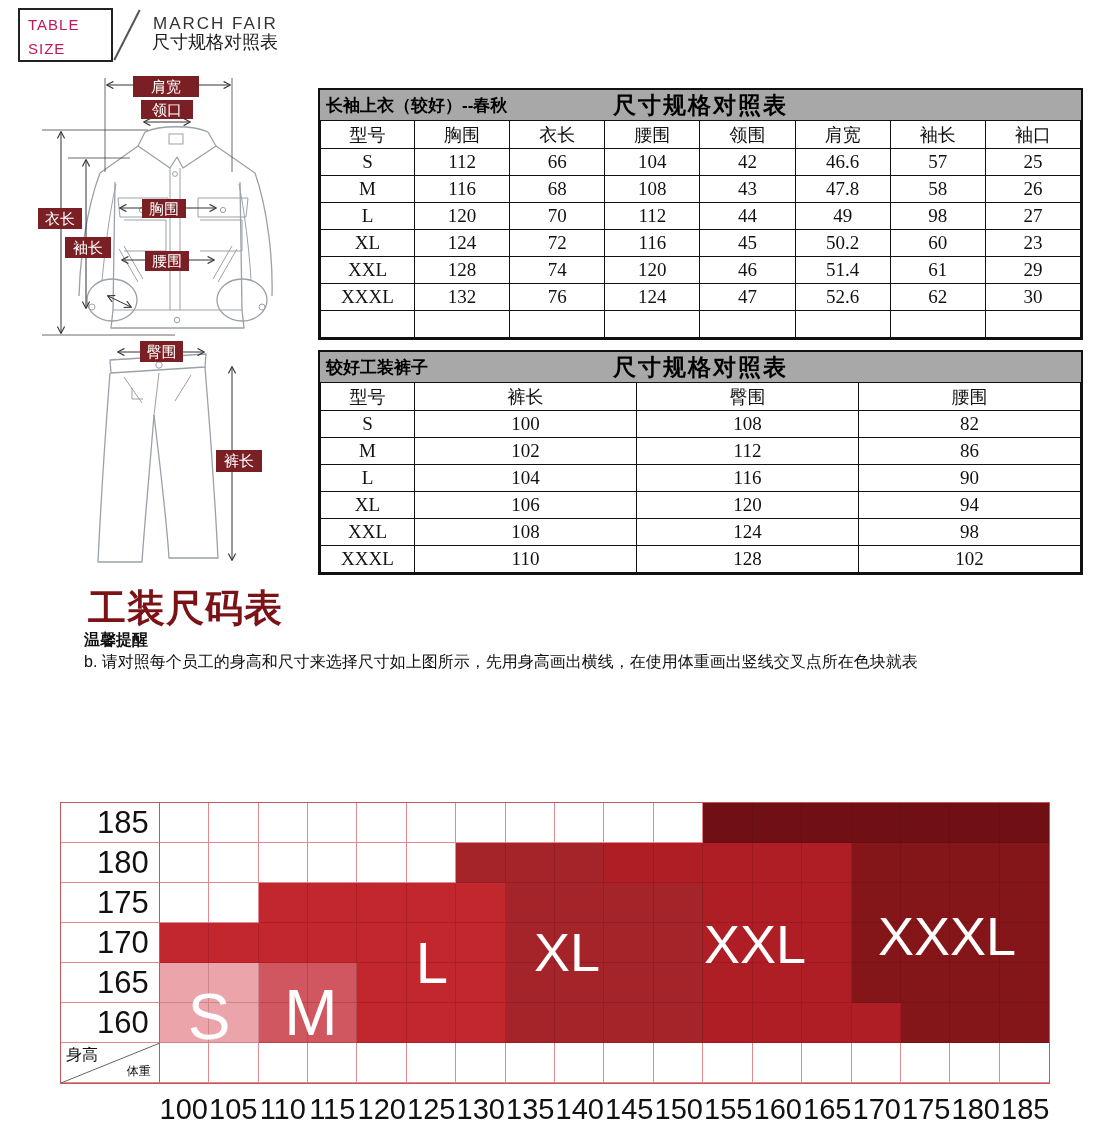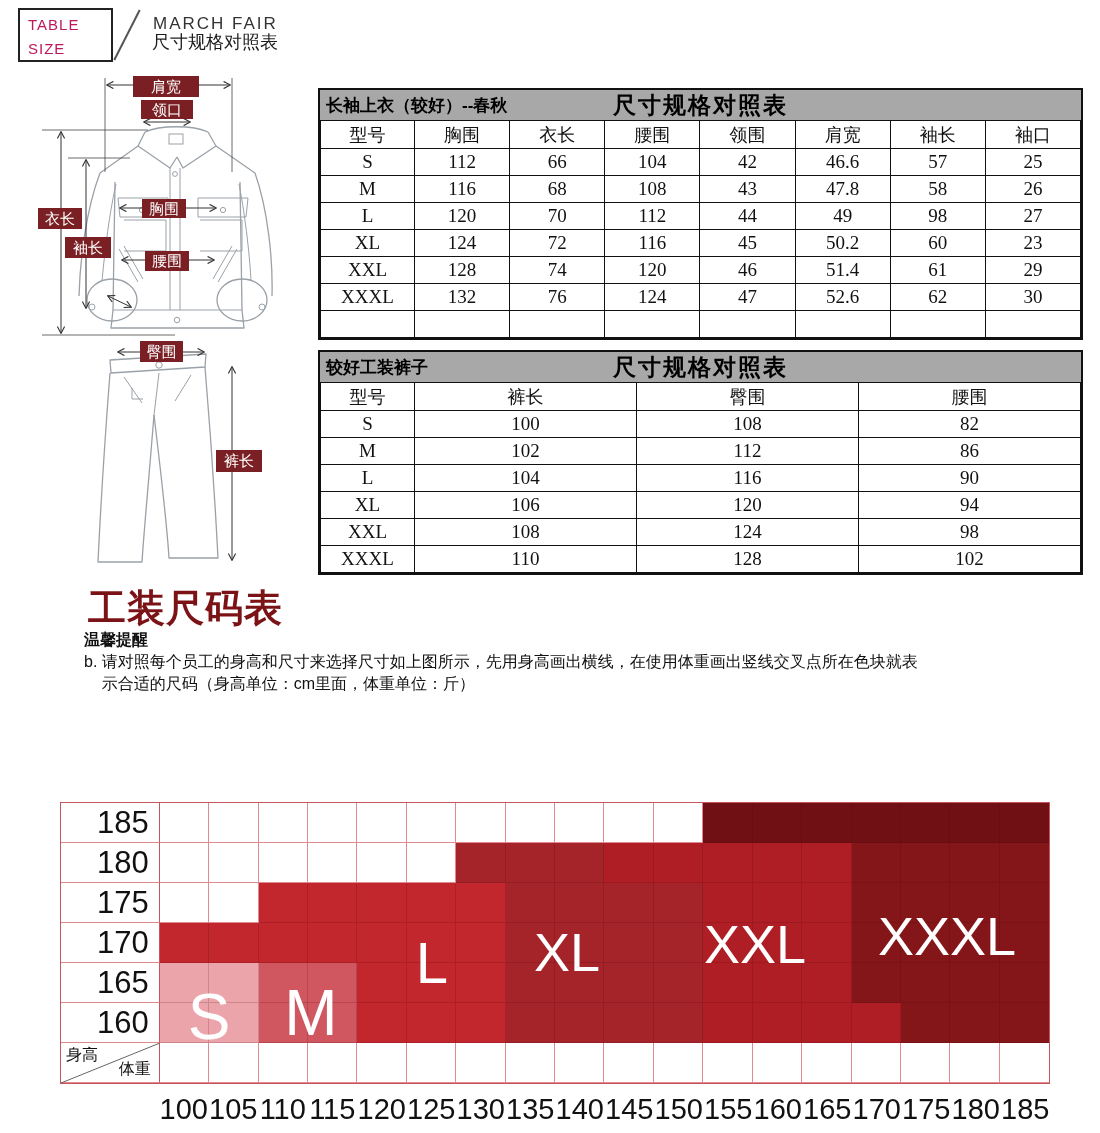--- a/index.html
+++ b/index.html
@@ -57,21 +57,21 @@
   .ycell { width:99px; height:100%; border-right:1px solid #c4555b; border-bottom:1px solid #e2898f;
     display:flex; align-items:center; justify-content:flex-end; padding-right:10px;
     font-size:31px; color:#111; }
   .crow:last-child .ycell, .crow:last-child .cell { border-bottom:none; }
   .cell { width:49.5px; height:100%; border-right:1px solid #e2898f; border-bottom:1px solid #e2898f; }
   .cell.filled { border-right:1px solid rgba(70,0,6,0.18); border-bottom:1px solid rgba(70,0,6,0.18); }
   .cell:last-child { border-right:none; }
   .corner-cell { position:relative; }
   .corner-cell svg { position:absolute; left:0; top:0; }
   .corner-label-top { position:absolute; left:5px; top:2px; font-size:16px; }
-  .corner-label-bottom { position:absolute; right:8px; bottom:2px; font-size:16px; }
+  .corner-label-bottom { position:absolute; right:8px; bottom:2px; font-size:12px; }
   .size-letter { position:absolute; color:#fff; transform:translate(-50%,-50%);
     font-family:"Liberation Sans",sans-serif; font-weight:400; line-height:1; z-index:3; }
   #x-labels { display:flex; margin-top:9px; }
   .xspacer { width:99px; }
   .xcell { width:49.5px; text-align:center; font-size:29px; color:#111; }
 </style>
 </head>
 <body>
 
 <div id="page">
@@ -320,21 +320,20 @@
             <td>102</td>
           </tr>
         </tbody>
     </table>
   </div>
 
   <div id="section-title" style="color: rgb(123, 18, 22);">工装尺码表</div>
   <div id="notes">
     <div class="notes-heading">温馨提醒</div>
     <div class="note-line">b. 请对照每个员工的身高和尺寸来选择尺寸如上图所示，先用身高画出横线，在使用体重画出竖线交叉点所在色块就表</div>
-    <div class="note-line">    示合适的尺码（身高单位：cm里面，体重单位：斤）</div>
   </div>
 
   <div id="chart">
     <div id="heatmap-grid">
         <div class="crow">
           <div class="ycell">185</div>
           <div class="cell" style="background: rgb(255, 255, 255);"></div>
           <div class="cell" style="background: rgb(255, 255, 255);"></div>
           <div class="cell" style="background: rgb(255, 255, 255);"></div>
           <div class="cell" style="background: rgb(255, 255, 255);"></div>

